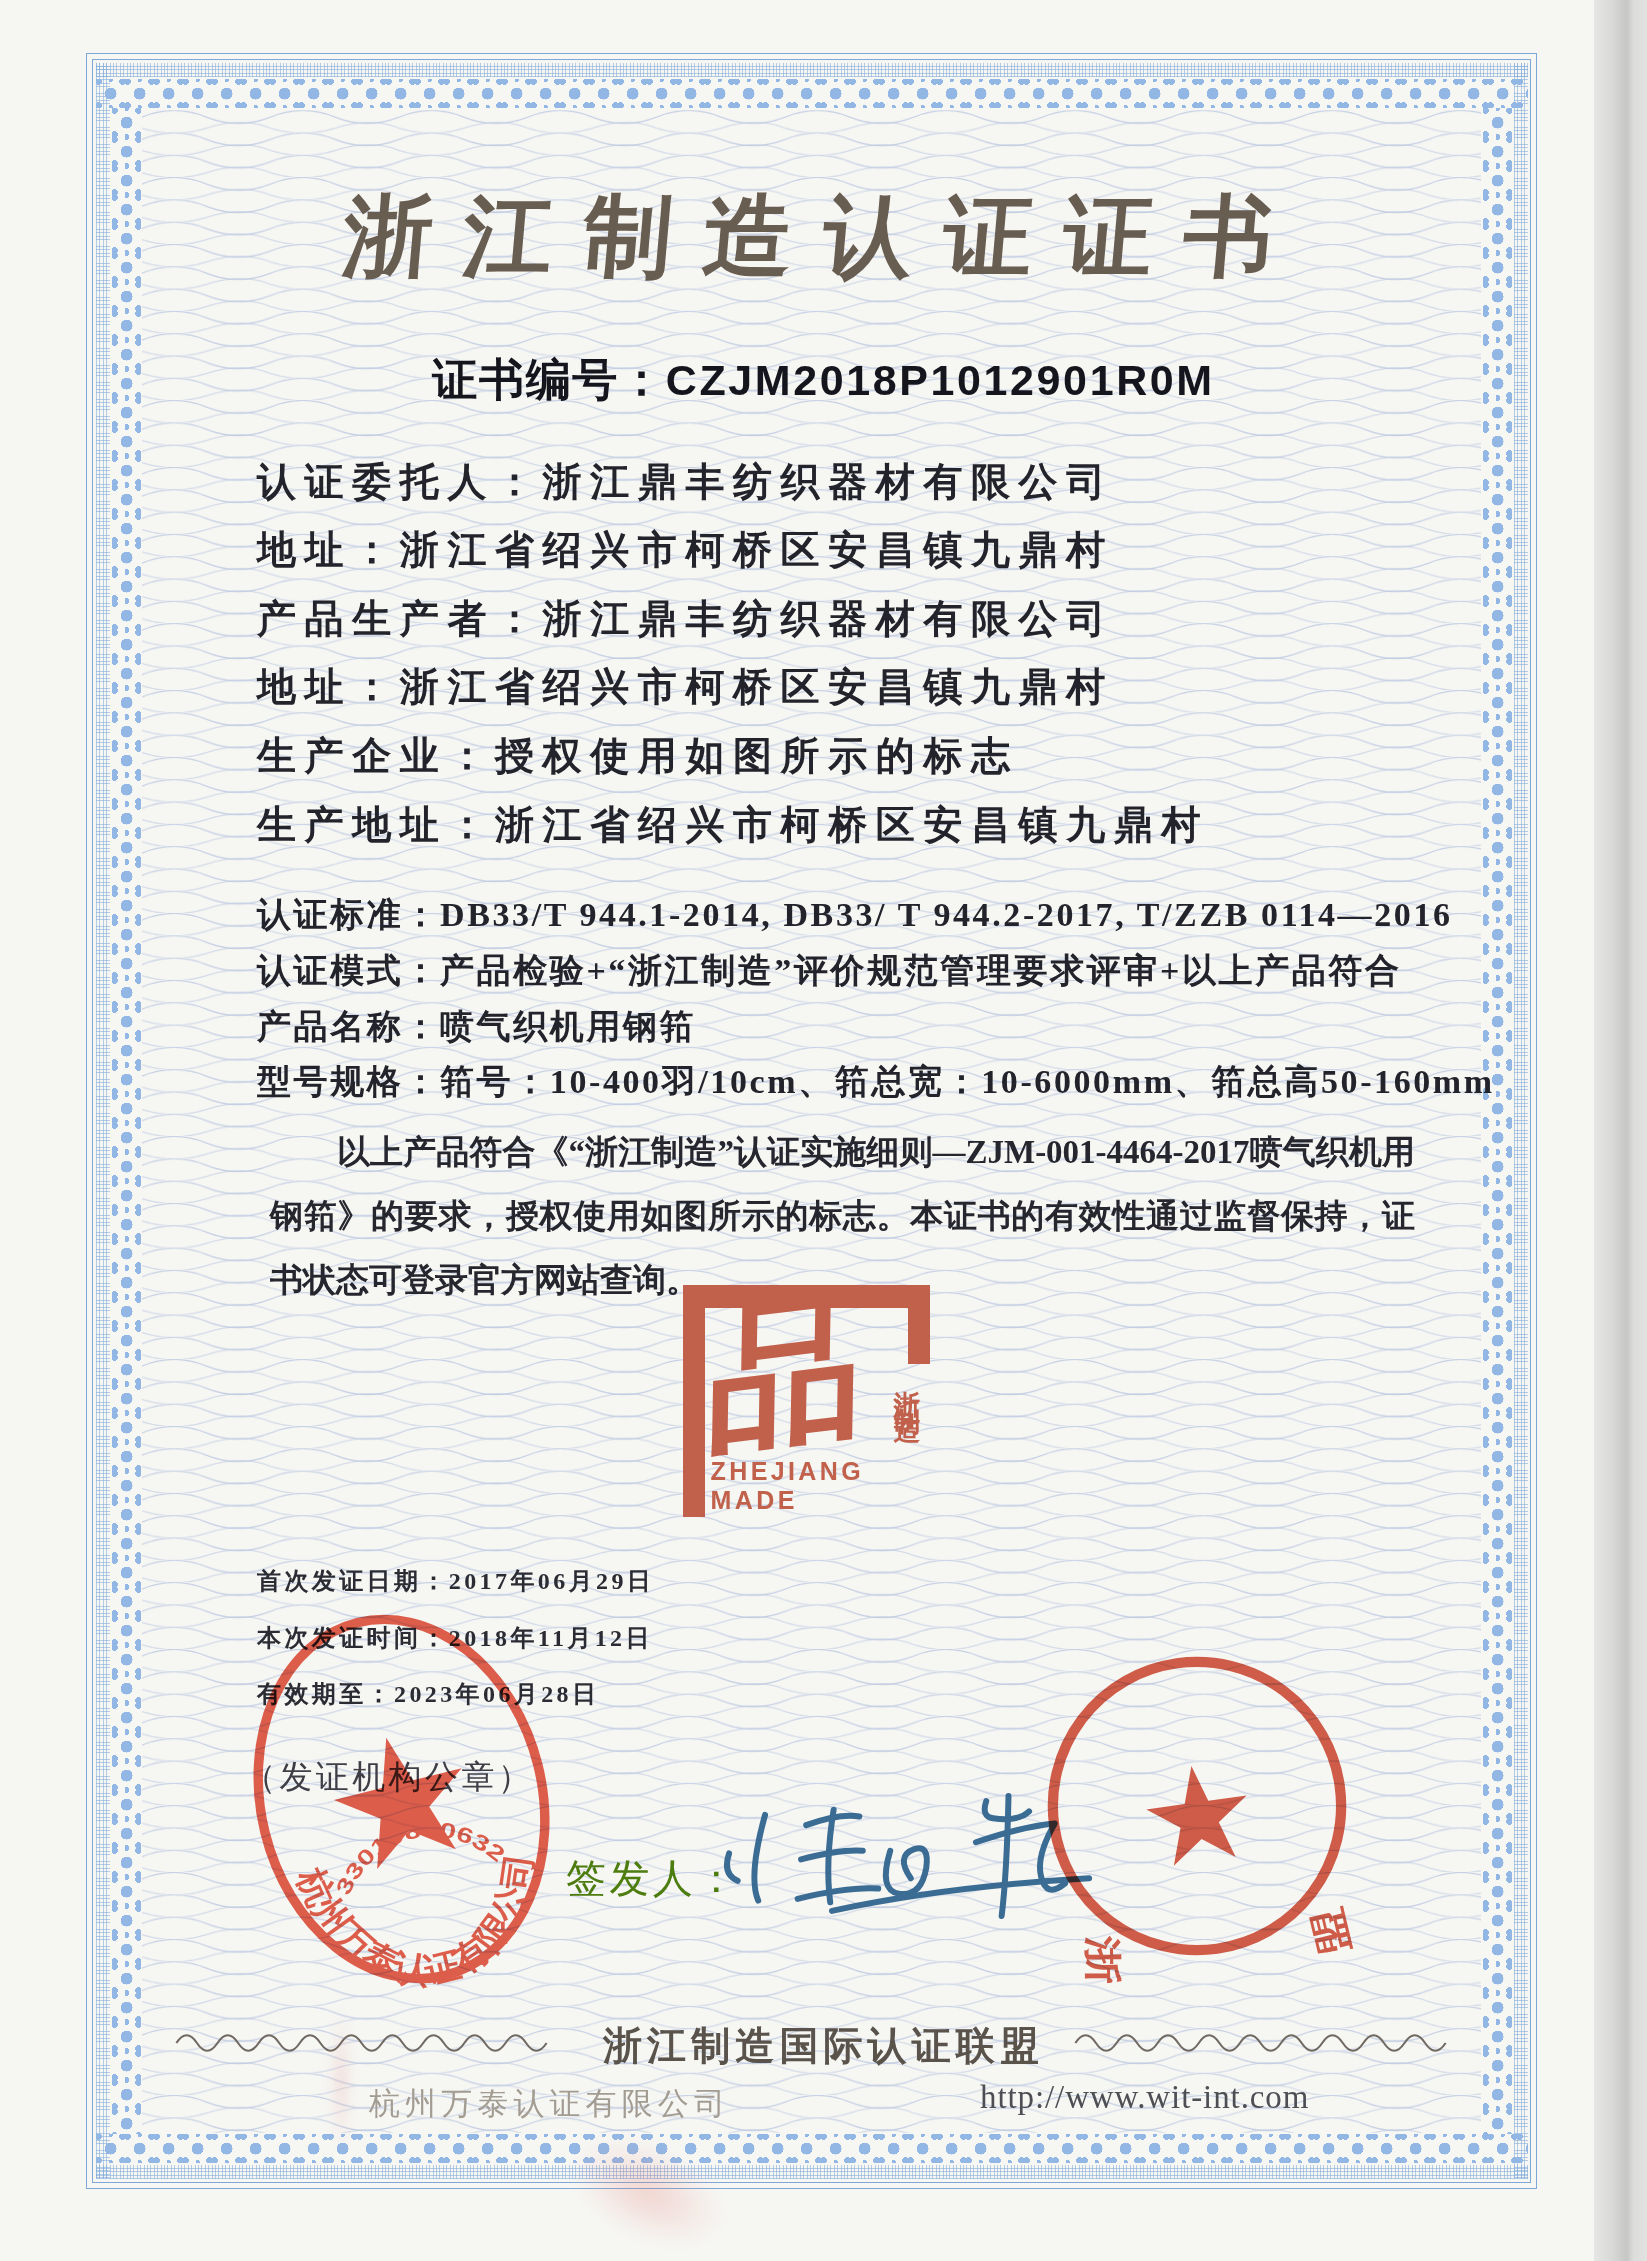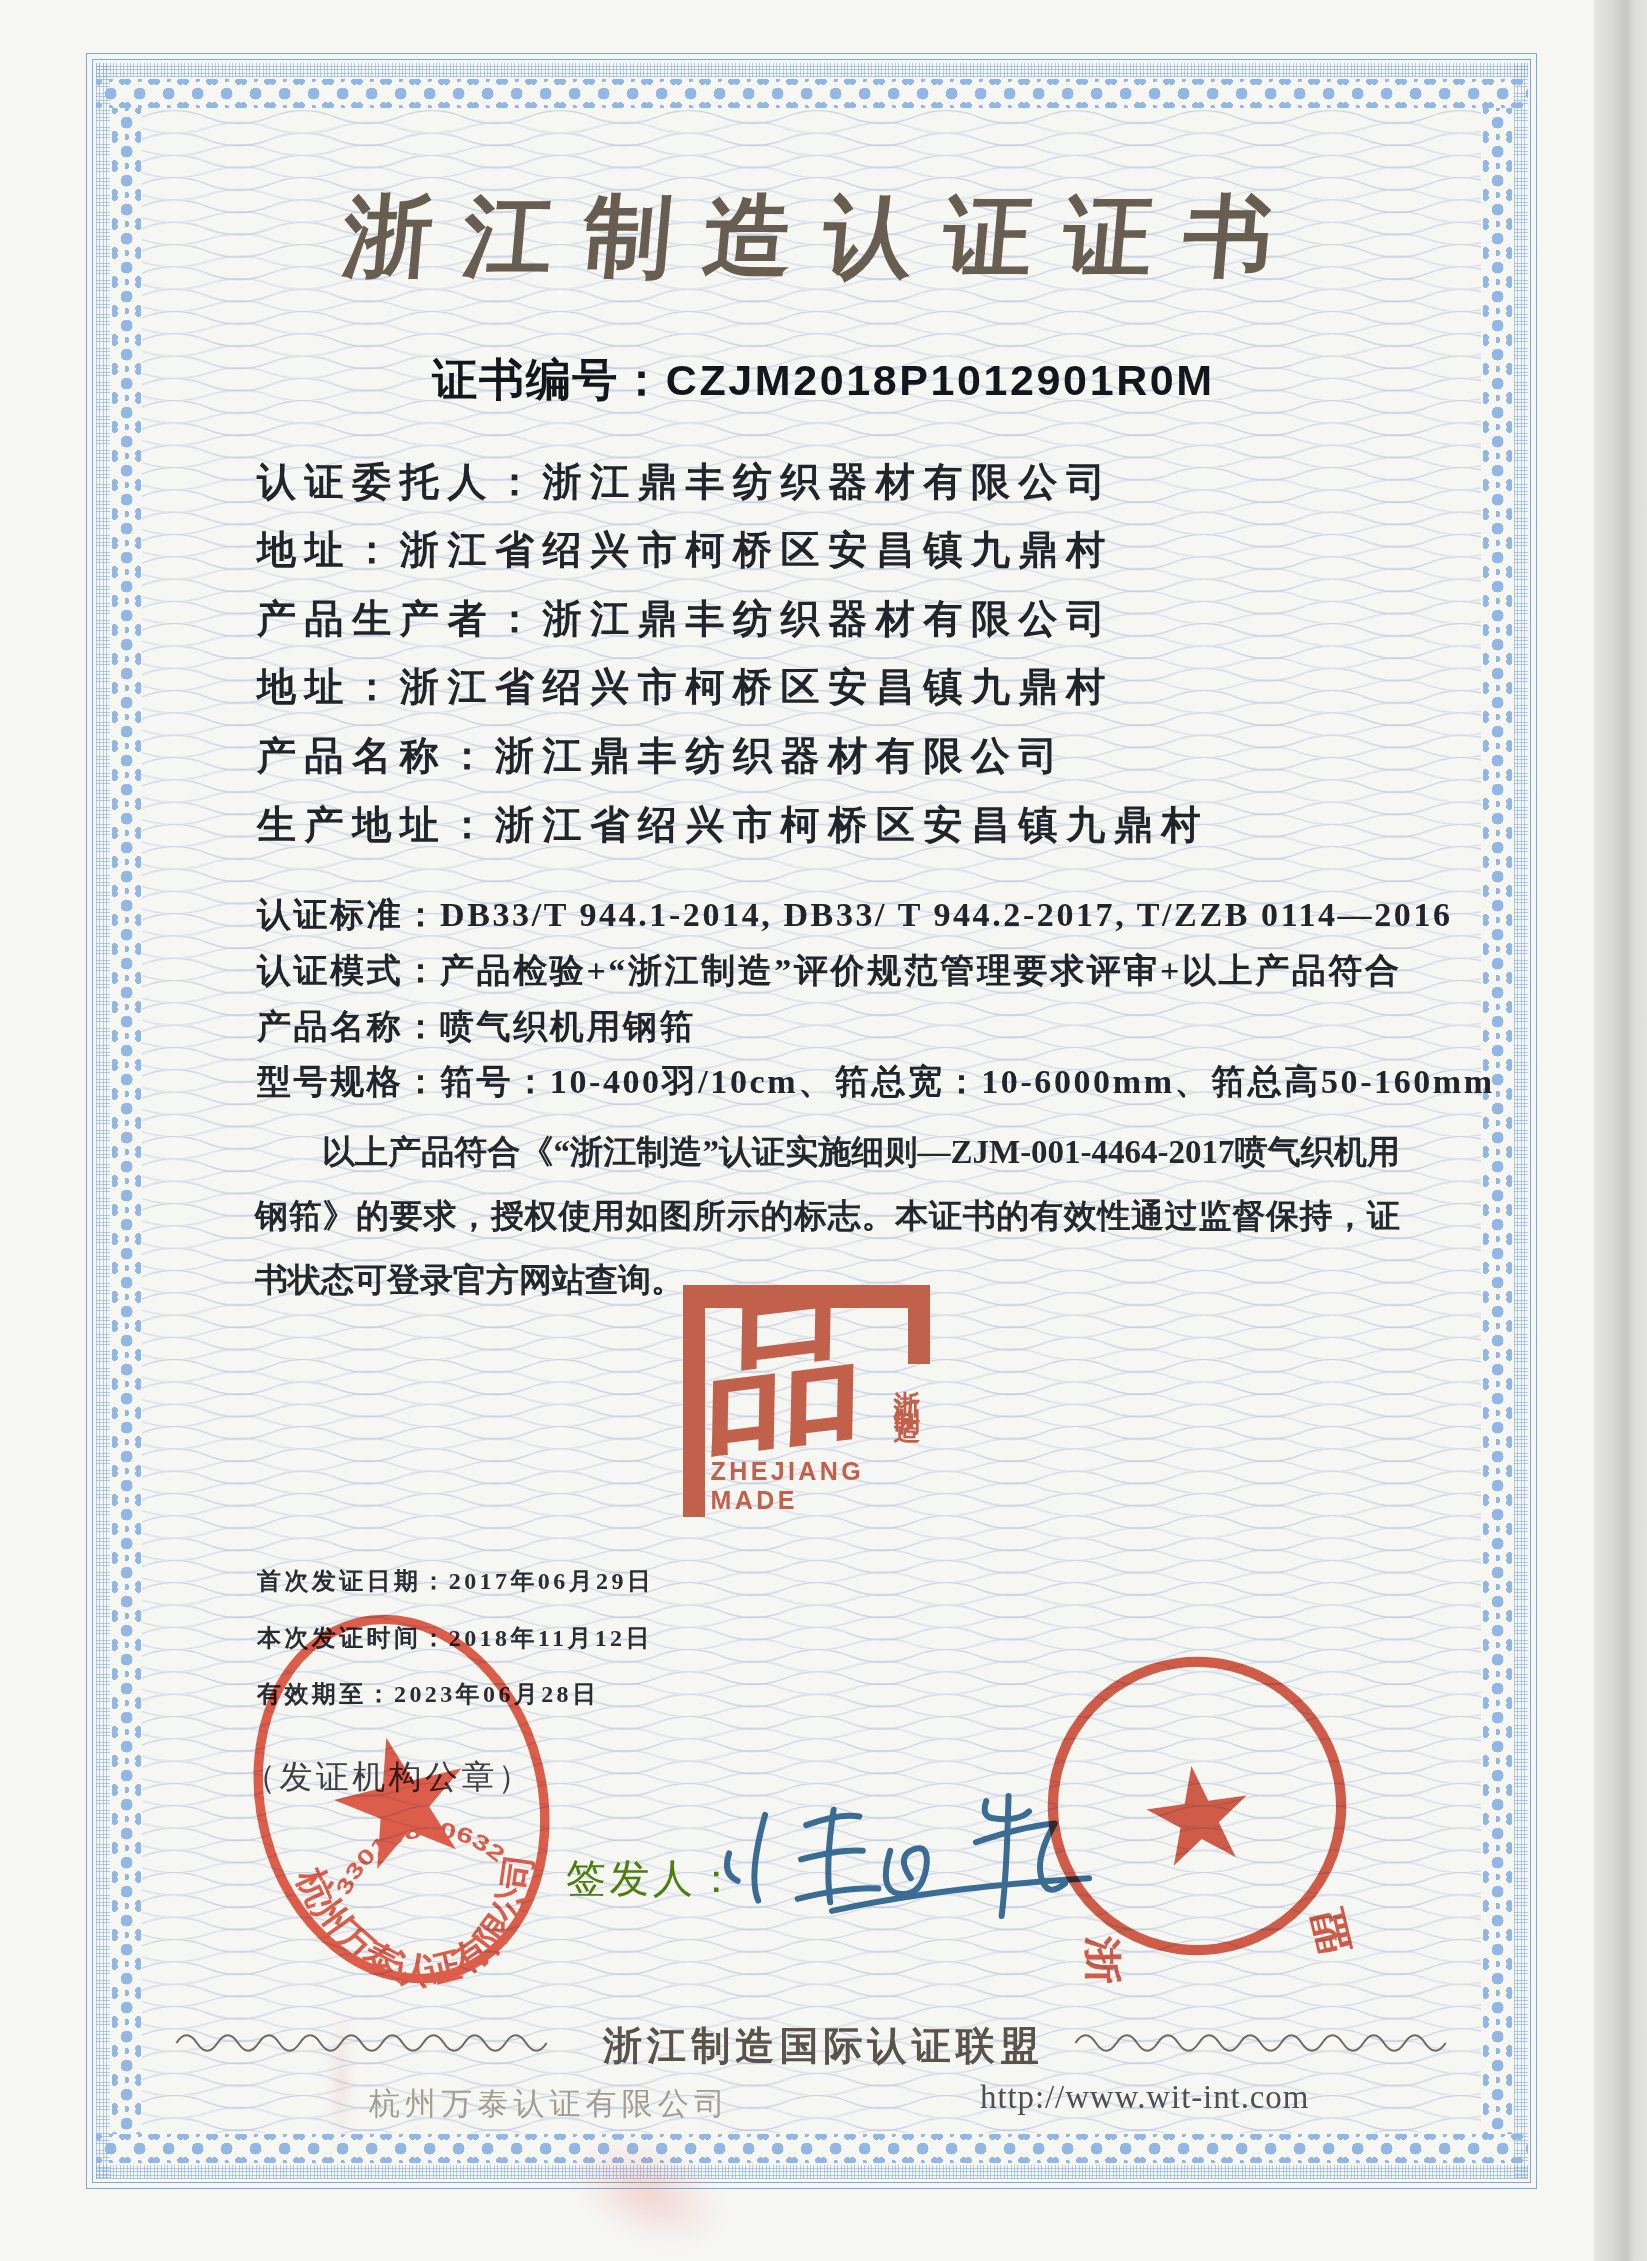--- a/index.html
+++ b/index.html
@@ -39,21 +39,21 @@
   
   .t{position:absolute;color:#23232b;white-space:nowrap;}
   #title{left:0;top:177px;width:1647px;text-align:center;font-size:89px;
      font-weight:bold;color:#685d51;letter-spacing:31px;
      transform:skewX(-5deg);}
   #certno{left:0;top:350px;width:1647px;text-align:center;font-size:45px;
      font-weight:bold;color:#15151d;letter-spacing:1.7px;}
   #certno .num{font-family:"Liberation Sans",sans-serif;font-size:43px;letter-spacing:2.6px;margin-top:17px;}
   .info{left:257px;font-size:39px;font-weight:bold;letter-spacing:8.6px;line-height:51px;}
   .spec{left:257px;font-size:34px;font-weight:bold;letter-spacing:2.6px;line-height:46px;}
-  #para{left:255px;top:1120px;width:1145px;font-size:33px;line-height:64px;
+  #para{left:270px;top:1120px;width:1145px;font-size:33px;line-height:64px;
      text-indent:67px;text-align:justify;white-space:normal;font-weight:600;color:#26262e;font-family:Liberation Serif, serif;}
   .date{left:257px;font-size:24px;font-weight:600;letter-spacing:3.4px;line-height:41px;color:#2b2b33;}
   #sealnote{left:243px;top:1755px;font-size:33px;letter-spacing:3.4px;color:#3f3e46;}
   #issuer{left:566px;top:1851px;font-size:40px;color:#4d7c0f;letter-spacing:3.4px;}
   #foot-head{left:0;top:2019px;width:1647px;text-align:center;font-size:39px;
      font-weight:bold;color:#59534b;letter-spacing:5.1px;}
   #foot-left{left:369px;top:2083px;font-size:31px;color:#a29c92;letter-spacing:5.1px;}
   #foot-right{left:980px;top:2079px;font-size:33px;color:#4e4e55;letter-spacing:0.9px;}
   
   #logo{left:683px;top:1285px;width:247px;height:232px;}
@@ -106,21 +106,21 @@
     <rect width="100%" height="100%" fill="url(#wv)"></rect>
   </svg>
 
   <div class="t" id="title">浙江制造认证证书</div>
   <div class="t" id="certno"><span>证书编号：</span><span class="num">CZJM2018P1012901R0M</span></div>
 
   <div class="t info" style="top:456px">认证委托人：浙江鼎丰纺织器材有限公司</div>
   <div class="t info" style="top:524px">地址：浙江省绍兴市柯桥区安昌镇九鼎村</div>
   <div class="t info" style="top:593px">产品生产者：浙江鼎丰纺织器材有限公司</div>
   <div class="t info" style="top:661px">地址：浙江省绍兴市柯桥区安昌镇九鼎村</div>
-  <div class="t info" style="top:730px">产品名称：浙江鼎丰纺织器材有限公司</div>
+  <div class="t info" style="top:730px">生产企业：授权使用如图所示的标志</div>
   <div class="t info" style="top:799px">生产地址：浙江省绍兴市柯桥区安昌镇九鼎村</div>
 
   <div class="t spec" style="top:892px">认证标准：DB33/T 944.1-2014, DB33/ T 944.2-2017, T/ZZB 0114—2016</div>
   <div class="t spec" style="top:948px">认证模式：产品检验+“浙江制造”评价规范管理要求评审+以上产品符合</div>
   <div class="t spec" style="top:1004px">产品名称：喷气织机用钢筘</div>
   <div class="t spec" style="top:1059px">型号规格：筘号：10-400羽/10cm、筘总宽：10-6000mm、筘总高50-160mm</div>
 
   <div class="t" id="para">以上产品符合《“浙江制造”认证实施细则—ZJM-001-4464-2017喷气织机用钢筘》的要求，授权使用如图所示的标志。本证书的有效性通过监督保持，证书状态可登录官方网站查询。</div>
 
   <div class="abs" id="logo">

